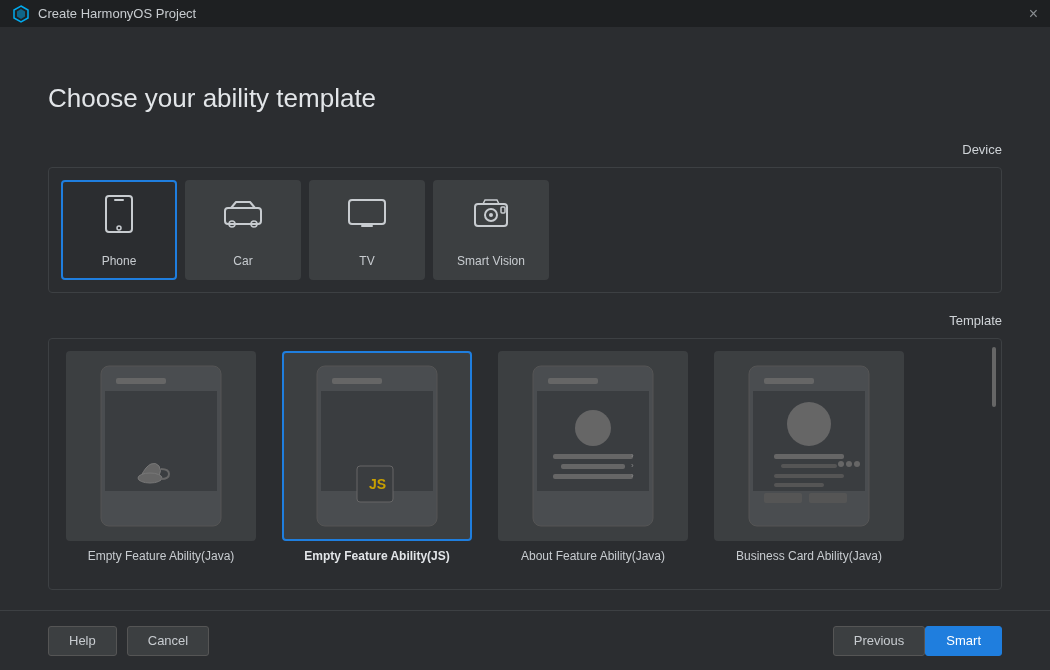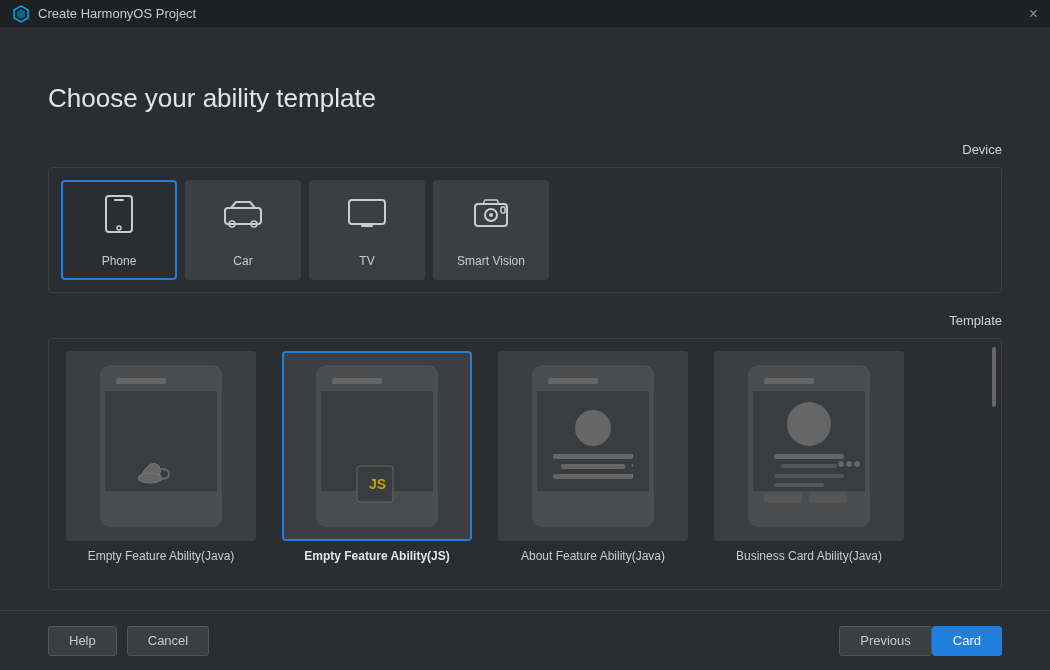--- a/index.html
+++ b/index.html
@@ -363,15 +363,15 @@
   </div>
 </div>
 
 <div class="footer">
   <div class="footer-left">
     <button class="btn">Help</button>
     <button class="btn">Cancel</button>
   </div>
   <div class="footer-right">
     <button class="btn">Previous</button>
-    <button class="btn btn-primary">Card</button>
+    <button class="btn btn-primary">Smart</button>
   </div>
 </div>
 
 </body></html>

